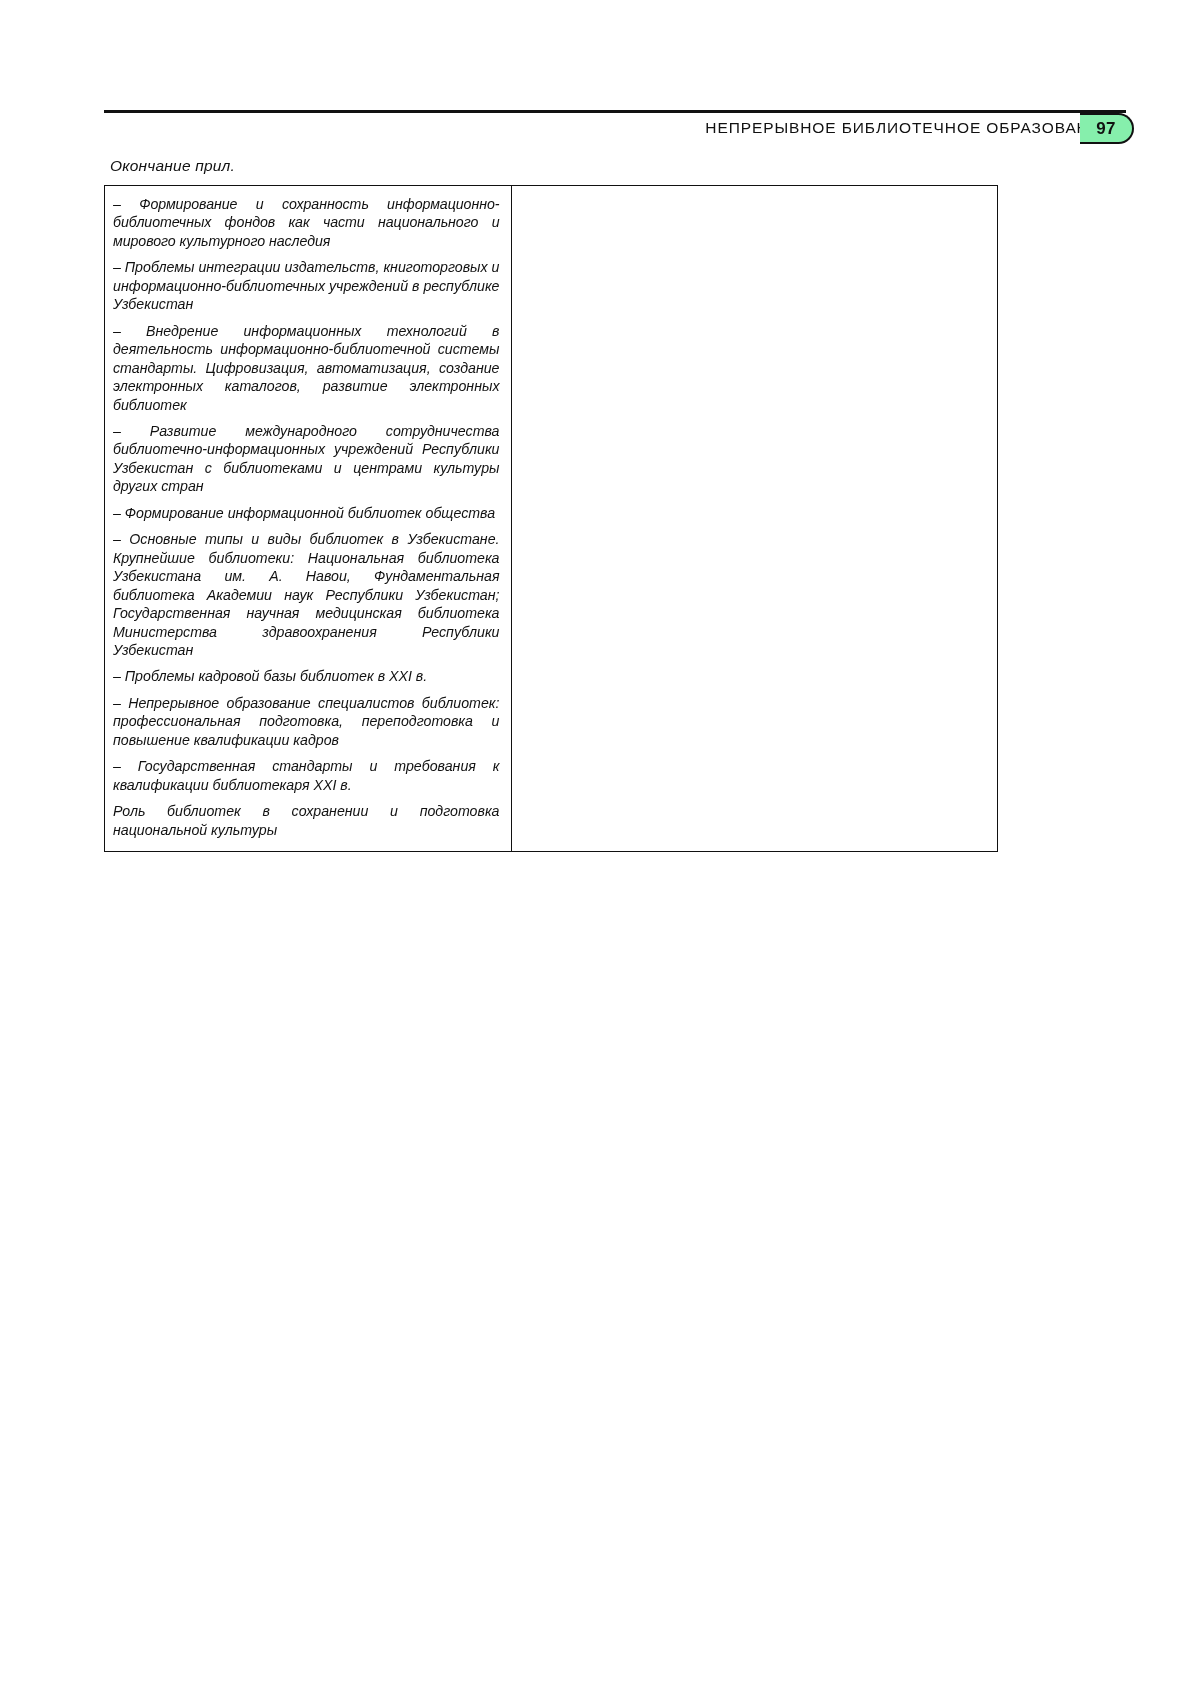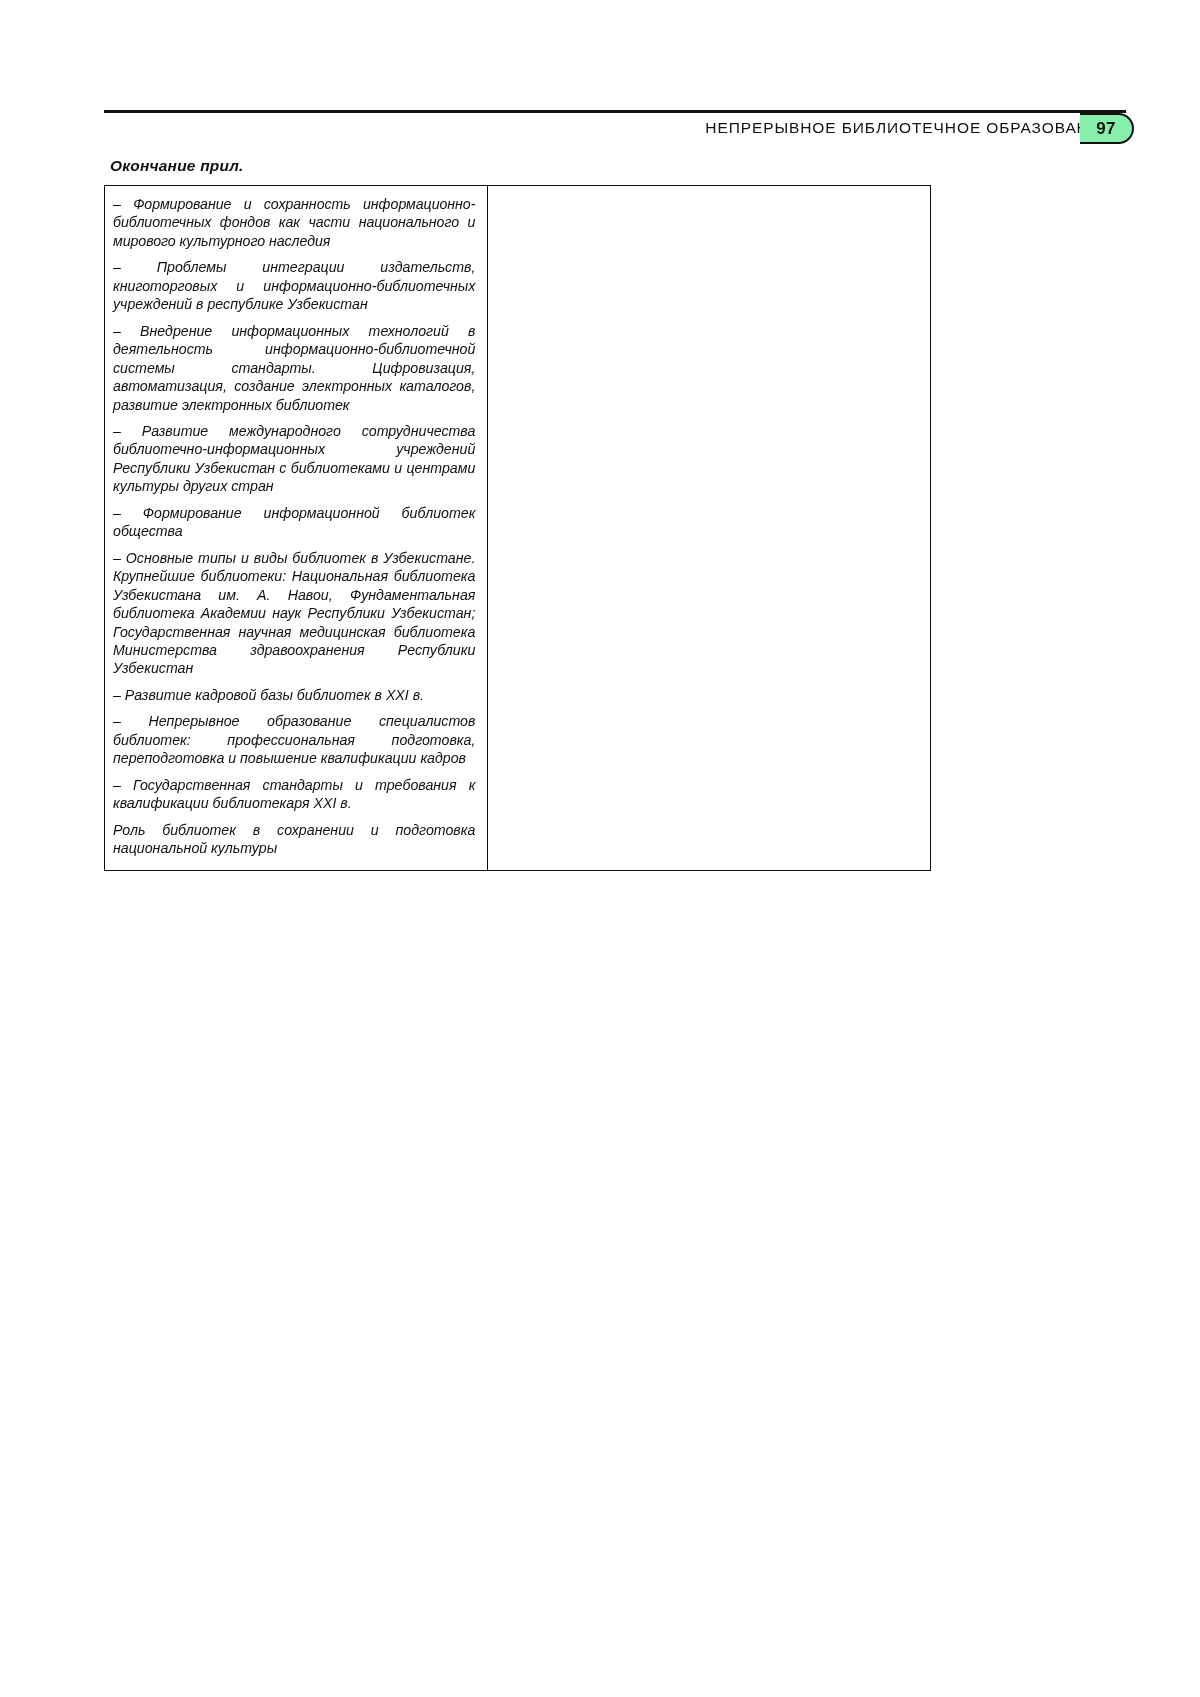--- a/index.html
+++ b/index.html
@@ -83,29 +83,28 @@
 
   
   .caption {
     position: absolute;
     left: 110px;
     top: 157px;
     font-size: 15.5px;
     font-style: italic;
     color: #111111;
     letter-spacing: 0.2px;
-    font-weight: bold;
   }
 
   
   .appendix-table {
     position: absolute;
     left: 104px;
     top: 185px;
-    width: 827px;
+    width: 894px;
     border: 1.5px solid #111111;
     border-collapse: collapse;
     background: #ffffff;
     box-sizing: border-box;
   }
   .appendix-table td {
     border: 1.5px solid #111111;
     vertical-align: top;
     padding: 0;
   }
@@ -160,21 +159,21 @@
     <tbody>
         <tr>
       <td class="col-left">
         <div class="cell-inner">
           <p class="entry tight">– Формирование и сохранность информационно-библиотечных фондов как части национального и мирового культурного наследия</p>
           <p class="entry">– Проблемы интеграции издательств, книготорговых и информационно-библиотечных учреждений в республике Узбекистан</p>
           <p class="entry">– Внедрение информационных технологий в деятельность информационно-библиотечной системы стандарты. Цифровизация, автоматизация, создание электронных каталогов, развитие электронных библиотек</p>
           <p class="entry">– Развитие международного сотрудничества библиотечно-информационных учреждений Республики Узбекистан с библиотеками и центрами культуры других стран</p>
           <p class="entry">– Формирование информационной библиотек общества</p>
           <p class="entry">– Основные типы и виды библиотек в Узбекистане. Крупнейшие библиотеки: Национальная библиотека Узбекистана им. А. Навои, Фундаментальная библиотека Академии наук Республики Узбекистан; Государственная научная медицинская библиотека Министерства здравоохранения Республики Узбекистан</p>
-          <p class="entry">– Развитие кадровой базы библиотек в XXI в.</p>
+          <p class="entry">– Проблемы кадровой базы библиотек в XXI в.</p>
           <p class="entry">– Непрерывное образование специалистов библиотек: профессиональная подготовка, переподготовка и повышение квалификации кадров</p>
           <p class="entry">– Государственная стандарты и требования к квалификации библиотекаря XXI в.</p>
           <p class="entry">Роль библиотек в сохранении и подготовка национальной культуры</p>
         </div>
       </td>
       <td class="col-right">
         <div class="cell-inner-right"></div>
       </td>
     </tr>
   </tbody>

